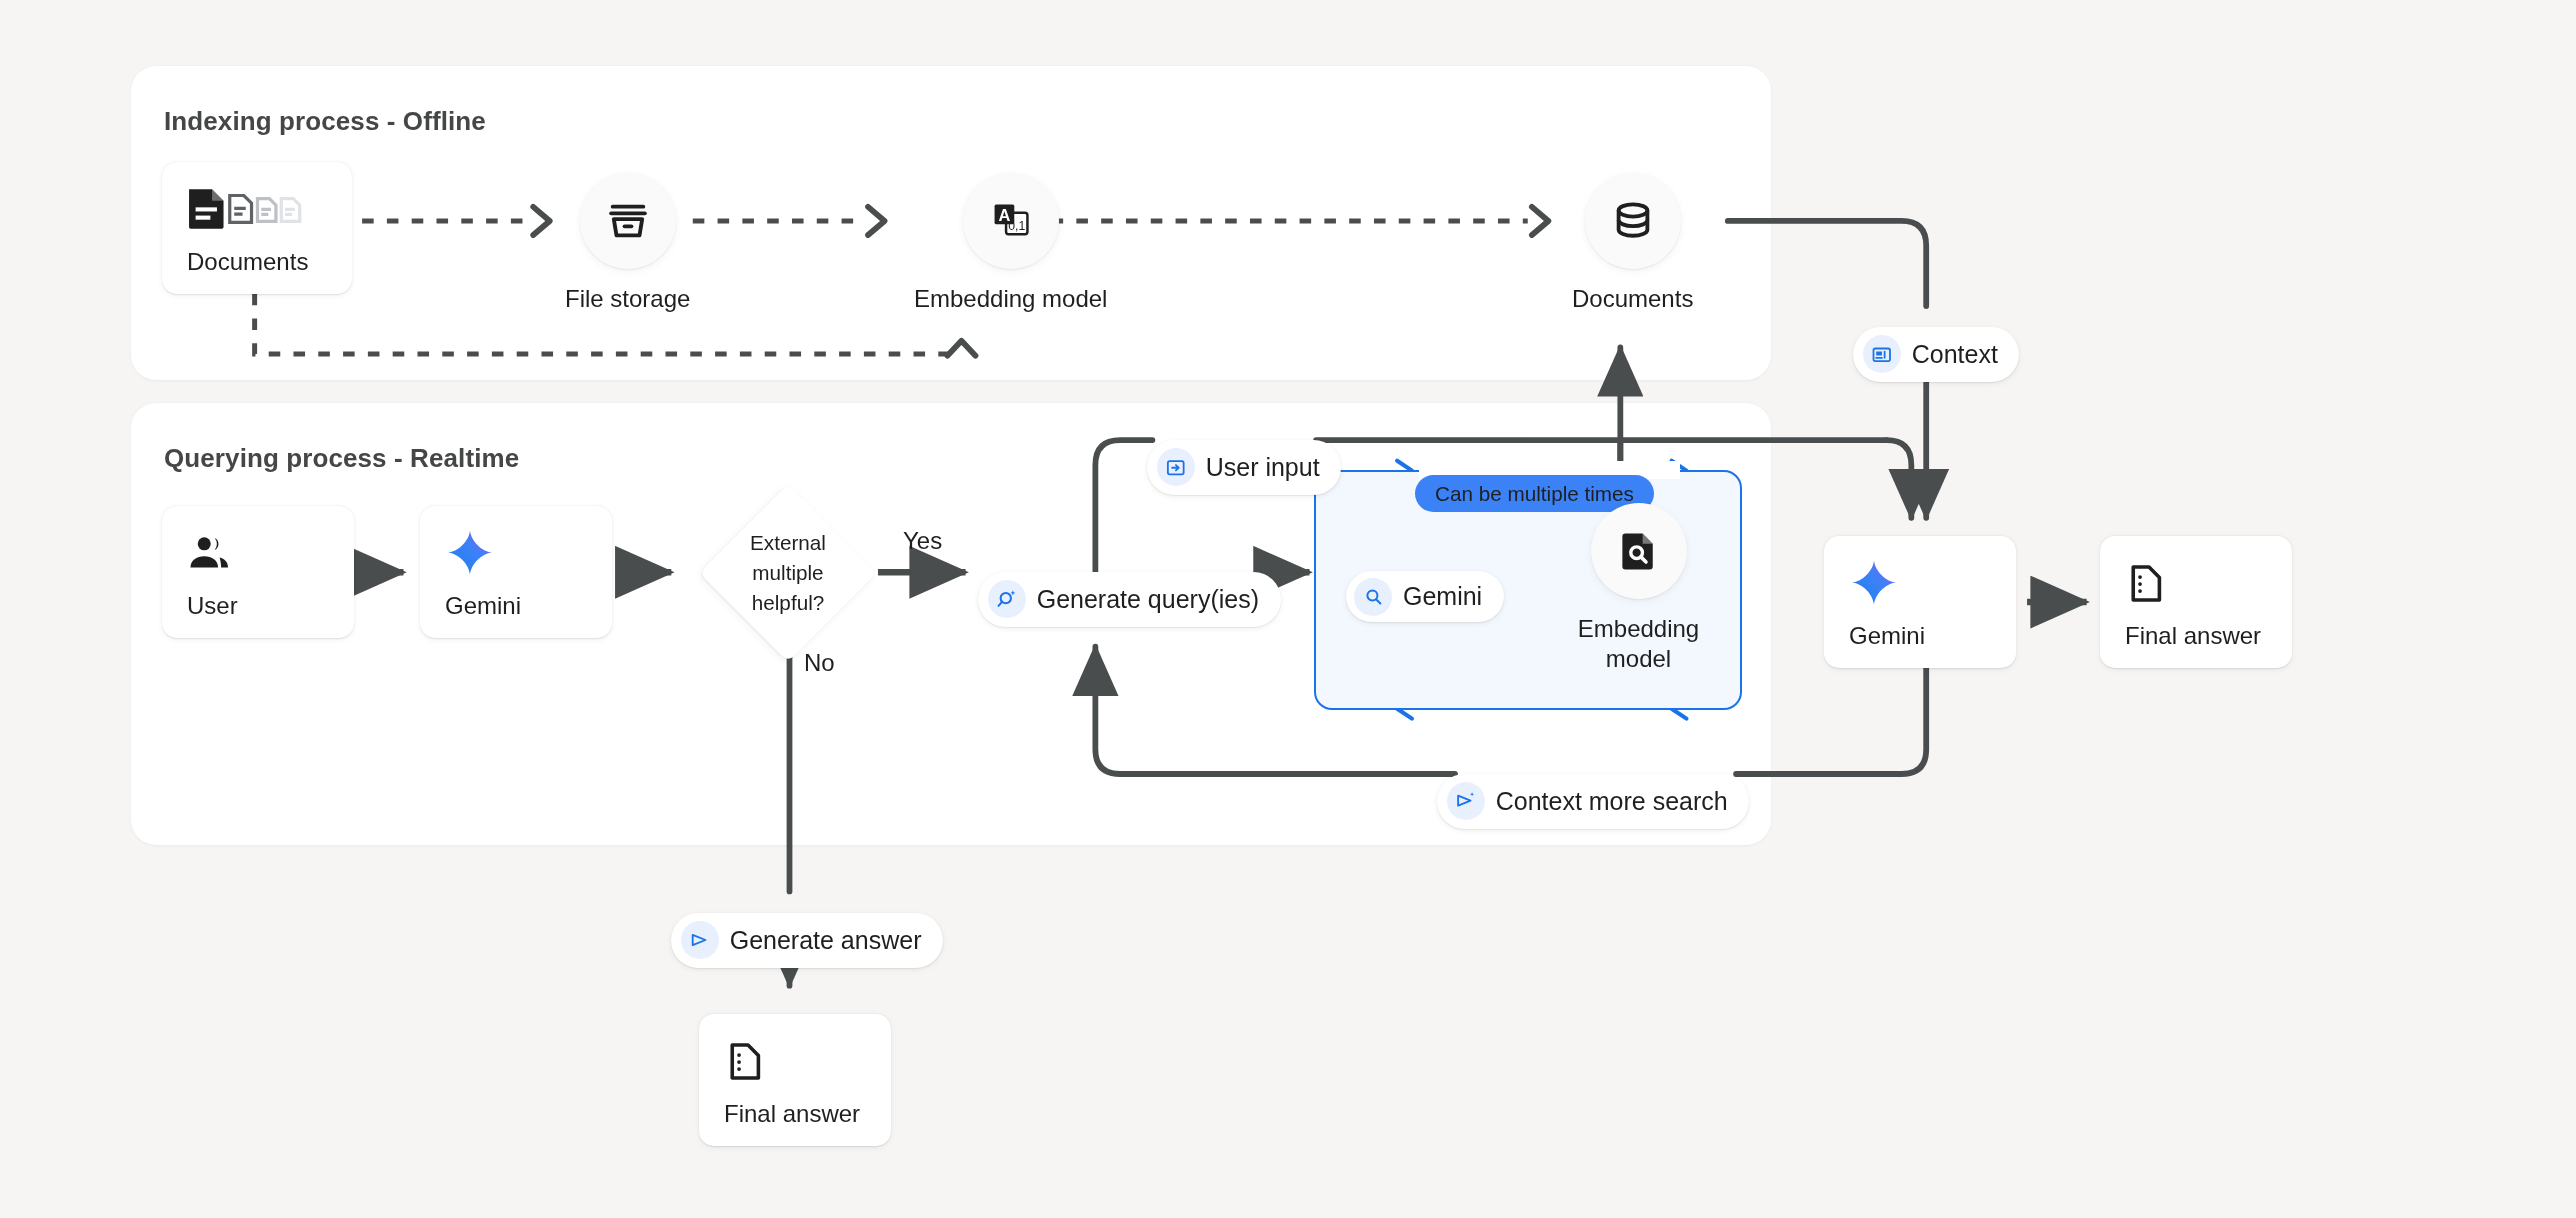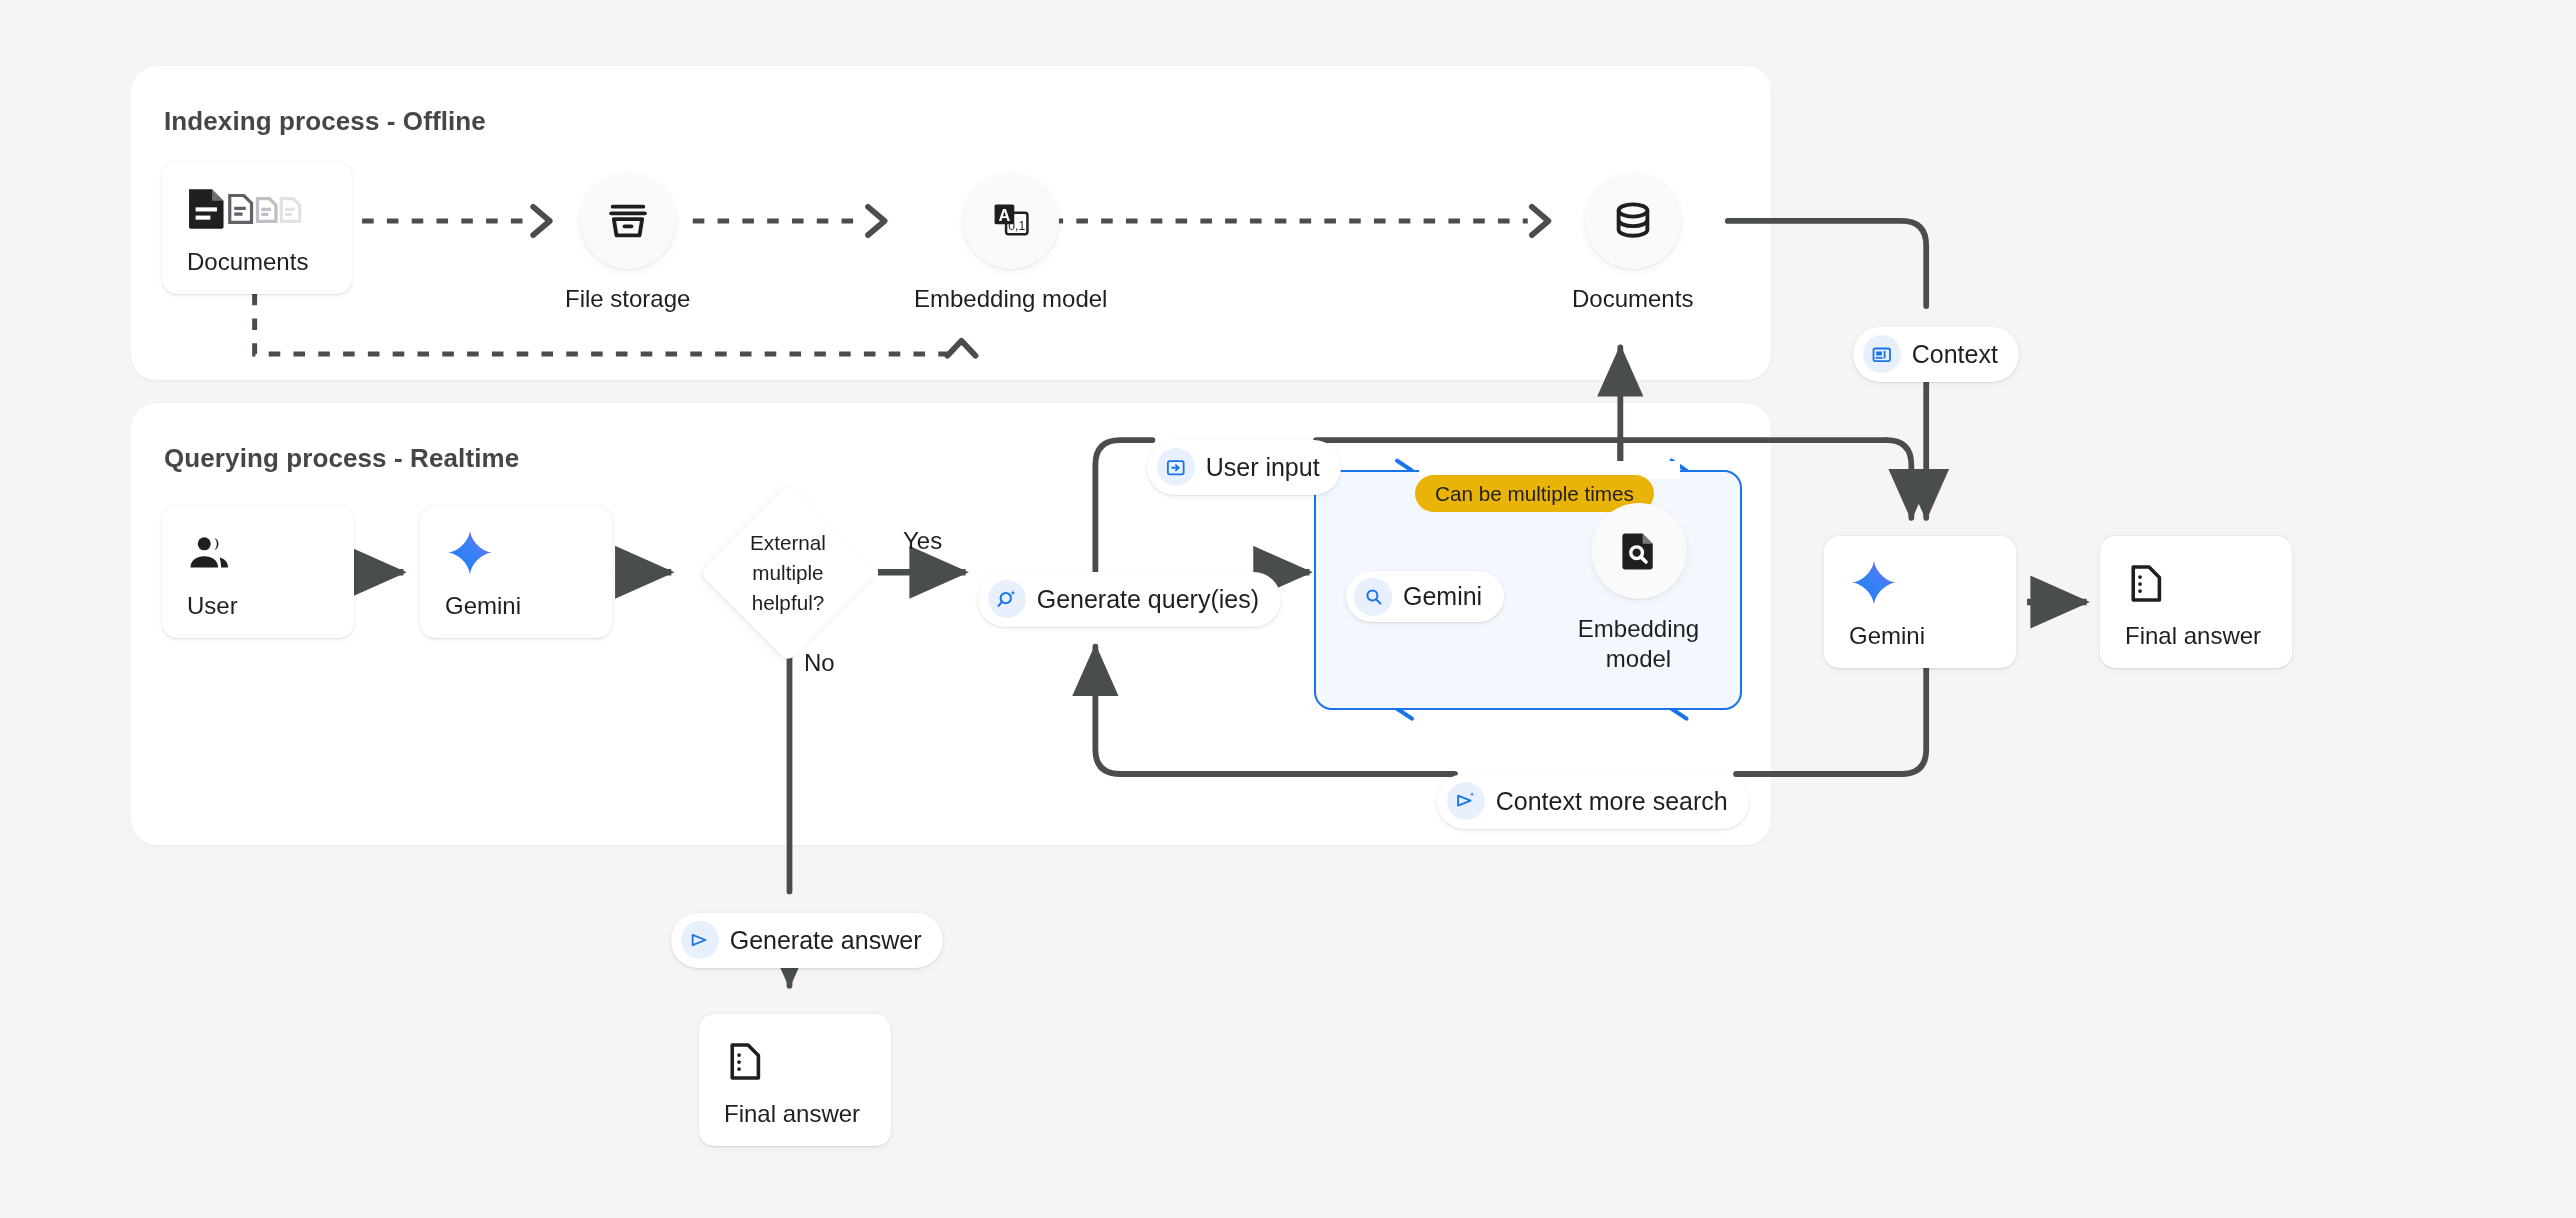--- a/index.html
+++ b/index.html
@@ -66,21 +66,21 @@
     position:absolute;background:#fff;border-radius:826px;
     box-shadow:0 0.8px 1.7px rgba(0,0,0,.10),0 1.7px 6.6px rgba(0,0,0,.06);
     display:flex;align-items:center;gap:10.7px;
     padding:8.3px 21.5px 8.3px 10px;box-sizing:border-box;
     font-size:25px;color:#1f1f1f;white-space:nowrap;margin-top:24px;
   }
   .pill .bdg{
     width:38px;height:38px;border-radius:50%;background:#e8f0fe;
     display:flex;align-items:center;justify-content:center;flex:0 0 auto;
   }
-  .pill.plain{padding:6.6px 20px;background:#eab308;box-shadow:none;font-size:20.7px;color:#1f1f1f;align-items:flex-end;}
+  .pill.plain{padding:6.6px 20px;background:#3b82f6;box-shadow:none;font-size:20.7px;color:#1f1f1f;align-items:flex-end;}
 
   
   #loop-box{
     position:absolute;left:1314px;top:470px;width:428px;height:240px;
     background:#f3f8fe;border:2.5px solid #1a73e8;border-radius:18px;box-sizing:border-box;
   }
   
   .brk{position:absolute;background:#ffffff;}
 
   svg.overlay{position:absolute;left:0;top:0;width:2576px;height:1219px;pointer-events:none;}

